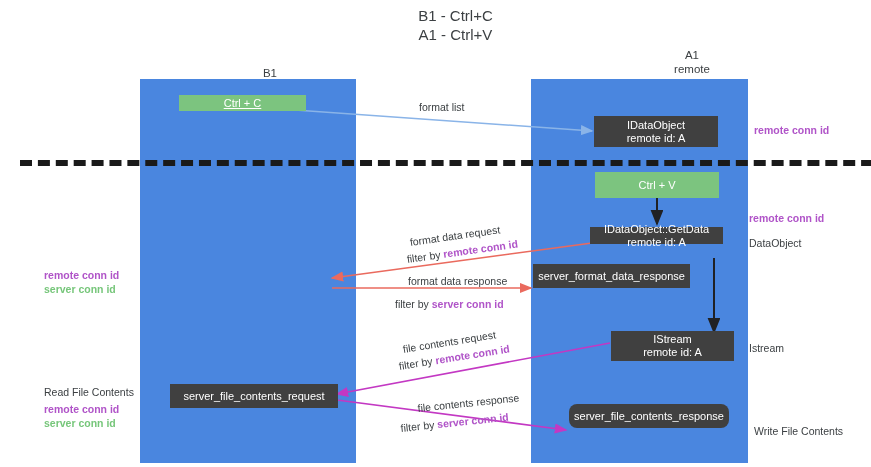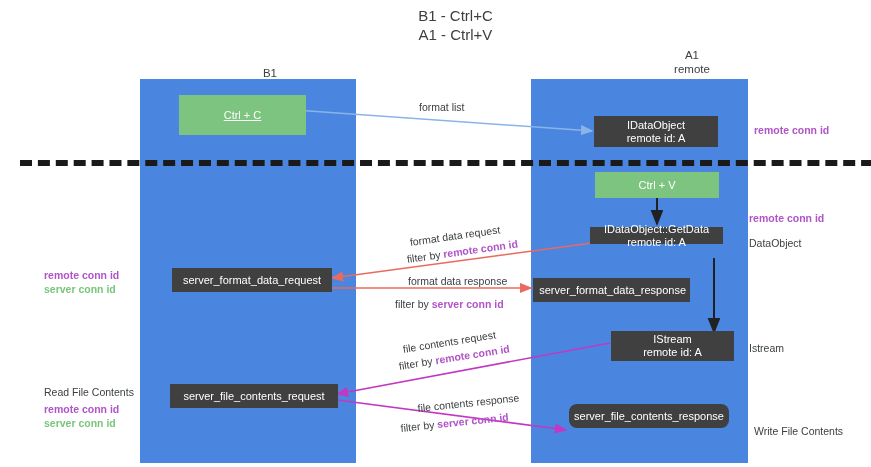--- a/index.html
+++ b/index.html
@@ -115,43 +115,40 @@
 
     <path d="M694 258 L694 332" stroke="#202124" stroke-width="2" fill="none" marker-end="url(#ahDark)"></path>
 
     <line x1="590" y1="343" x2="317" y2="394" stroke="#c338c3" stroke-width="1.6" marker-end="url(#ahMag)"></line>
 
     <line x1="317" y1="400" x2="546" y2="430" stroke="#c338c3" stroke-width="1.6" marker-end="url(#ahMag)"></line>
   </svg>
 
   <div class="divider" style="top:160px;"></div>
 
-  <div class="box green" style="left:159px;top:95px;width:127px;height:40px;text-decoration:underline;">
+  <div class="box green" style="left:159px;top:95px;width:127px;height:16px;text-decoration:underline;">
     <span>Ctrl + C</span>
   </div>
 
   <div class="box orange" style="left:574px;top:116px;width:124px;height:31px;">
     <span>IDataObject</span>
     <span>remote id: A</span>
   </div>
 
   <div class="box green" style="left:575px;top:172px;width:124px;height:26px;justify-content:center;">
     <span>Ctrl + V</span>
   </div>
 
   <div class="box orange" style="left:570px;top:227px;width:133px;height:17px;">
     <span>IDataObject::GetData</span>
     <span>remote id: A</span>
   </div>
 
-  <div class="box orange" style="left:152px;top:268px;width:160px;height:24px;">
-    <span>server_format_data_request</span>
-  </div>
 
-  <div class="box orange" style="left:513px;top:278px;width:157px;height:24px;align-items:flex-end;">
+  <div class="box orange" style="left:513px;top:264px;width:157px;height:24px;">
     <span>server_format_data_response</span>
   </div>
 
   <div class="box orange" style="left:591px;top:331px;width:123px;height:30px;">
     <span>IStream</span>
     <span>remote id: A</span>
   </div>
 
   <div class="box orange" style="left:150px;top:384px;width:168px;height:24px;">
     <span>server_file_contents_request</span>

